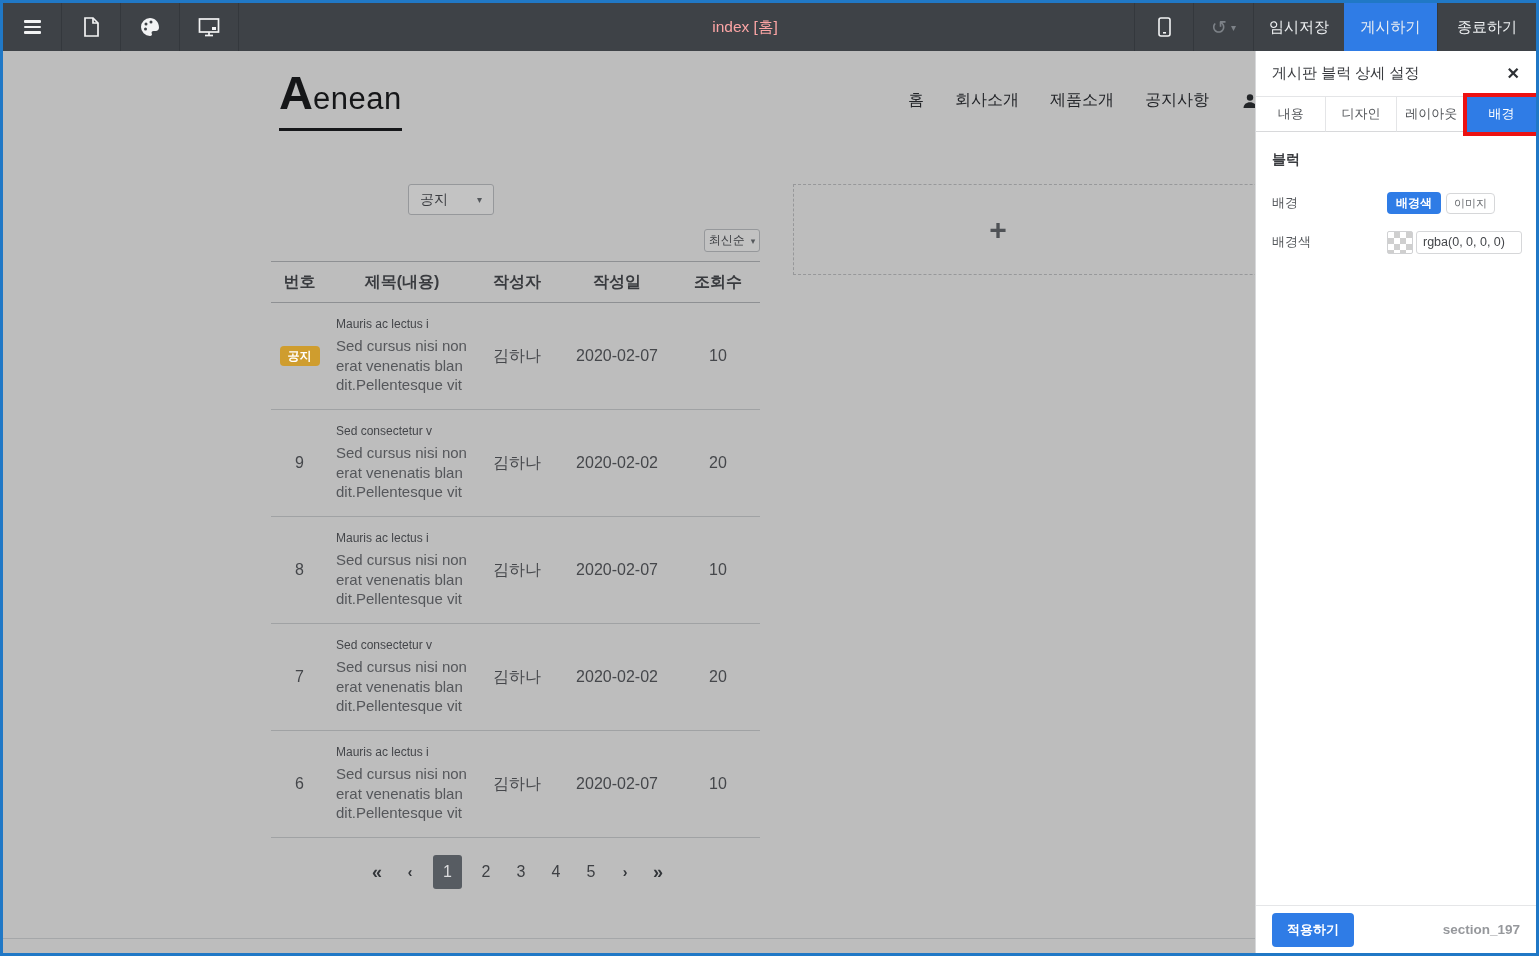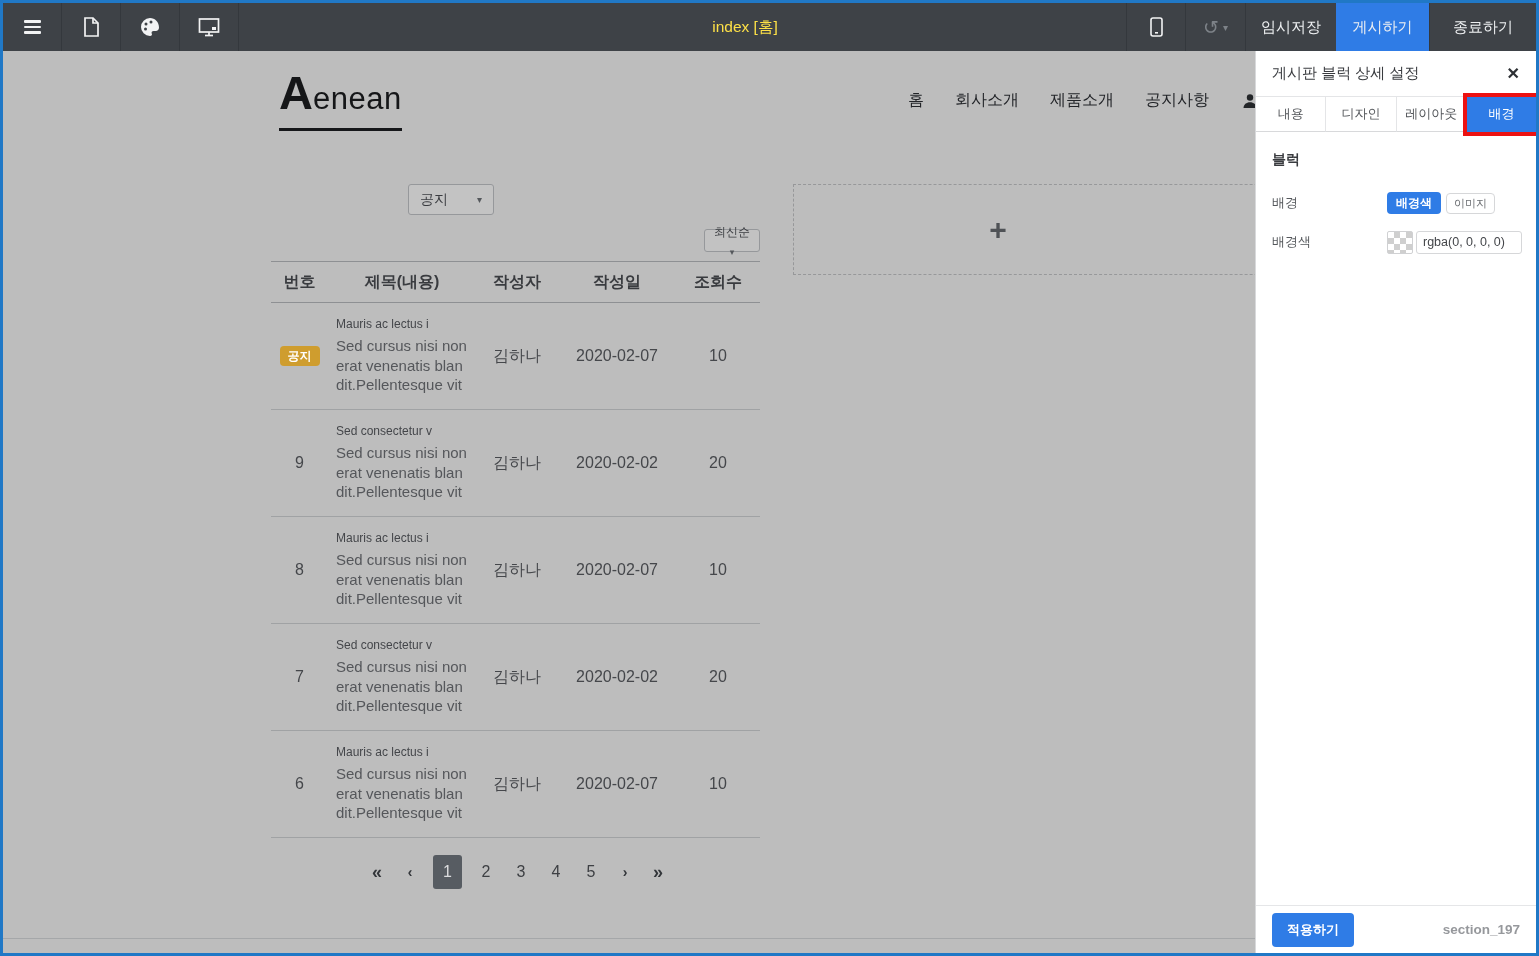--- a/index.html
+++ b/index.html
@@ -13,34 +13,34 @@
   .toolbar {
     position:absolute; left:0; top:0; width:1533px; height:48px;
     background:#3e4247; display:flex; align-items:stretch; z-index:10;
   }
   .tb-icon-btn {
     width:59px; display:flex; align-items:center; justify-content:center;
     border-right:1px solid #34383d; cursor:pointer;
   }
   .tb-title {
     position:absolute; left:742px; top:0; height:48px; transform:translateX(-50%);
-    display:flex; align-items:center; color:#fde047; font-size:15.5px;
+    display:flex; align-items:center; color:#fca5a5; font-size:15.5px;
   }
   .tb-right { position:absolute; right:0; top:0; height:48px; display:flex; align-items:stretch; }
   .tb-right .tb-icon-btn { border-left:1px solid #34383d; border-right:none; }
   .tb-undo { width:60px; display:flex; align-items:center; justify-content:center; gap:4px;
     border-left:1px solid #34383d; color:#7d8288; font-size:19px; }
   .tb-undo .caret { font-size:10px; }
   .tb-text-btn {
     display:flex; align-items:center; justify-content:center;
     color:#eef0f2; font-size:15px; cursor:pointer; border-left:1px solid #34383d;
   }
   .tb-temp { width:91px; }
   .tb-publish { width:93px; background:#2f7ce6; border-left:none; }
-  .tb-exit { width:107px; }
+  .tb-exit { width:99px; }
 
   
   .bars { display:flex; flex-direction:column; gap:3px; }
   .bars span { width:17px; height:2.5px; background:#f2f3f4; border-radius:1px; }
 
   
   .logo { position:absolute; left:276px; top:66px; color:#151618;
     border-bottom:3px solid #16171a; padding-bottom:12px; cursor:pointer; line-height:1; }
   .logo .big { font-size:47px; font-weight:bold; }
   .logo .rest { font-size:31px; letter-spacing:0.5px; }
@@ -63,21 +63,21 @@
   }
   .search-box input { flex:1; border:none; outline:none; background:transparent;
     font-size:13.5px; color:#3a3c40; padding:0 10px; font-family:inherit; }
   .search-box input::placeholder { color:#63666a; opacity:1; }
   .search-ic { width:36px; display:flex; align-items:center; justify-content:center; cursor:pointer; }
 
   .sort-select {
     position:absolute; left:701px; top:226px; width:56px; height:23px;
     border:1px solid #96989b; border-radius:3px; background:rgba(255,255,255,0.08);
     display:flex; align-items:center; justify-content:center; gap:6px;
-    font-size:12px; color:#3a3c40; cursor:pointer;flex-direction:column;
+    font-size:12px; color:#3a3c40; cursor:pointer;
   }
   .sort-select .caret { font-size:9px; color:#55585c; }
 
   
   .board { position:absolute; left:268px; top:258px; width:489px; }
   .thead {
     display:grid; grid-template-columns:57px 148px 82px 118px 84px;
     height:42px; align-items:center; text-align:center;
     border-top:1px solid #8e9093; border-bottom:1px solid #8e9093;
     font-weight:bold; font-size:16px; color:#393b3f;

